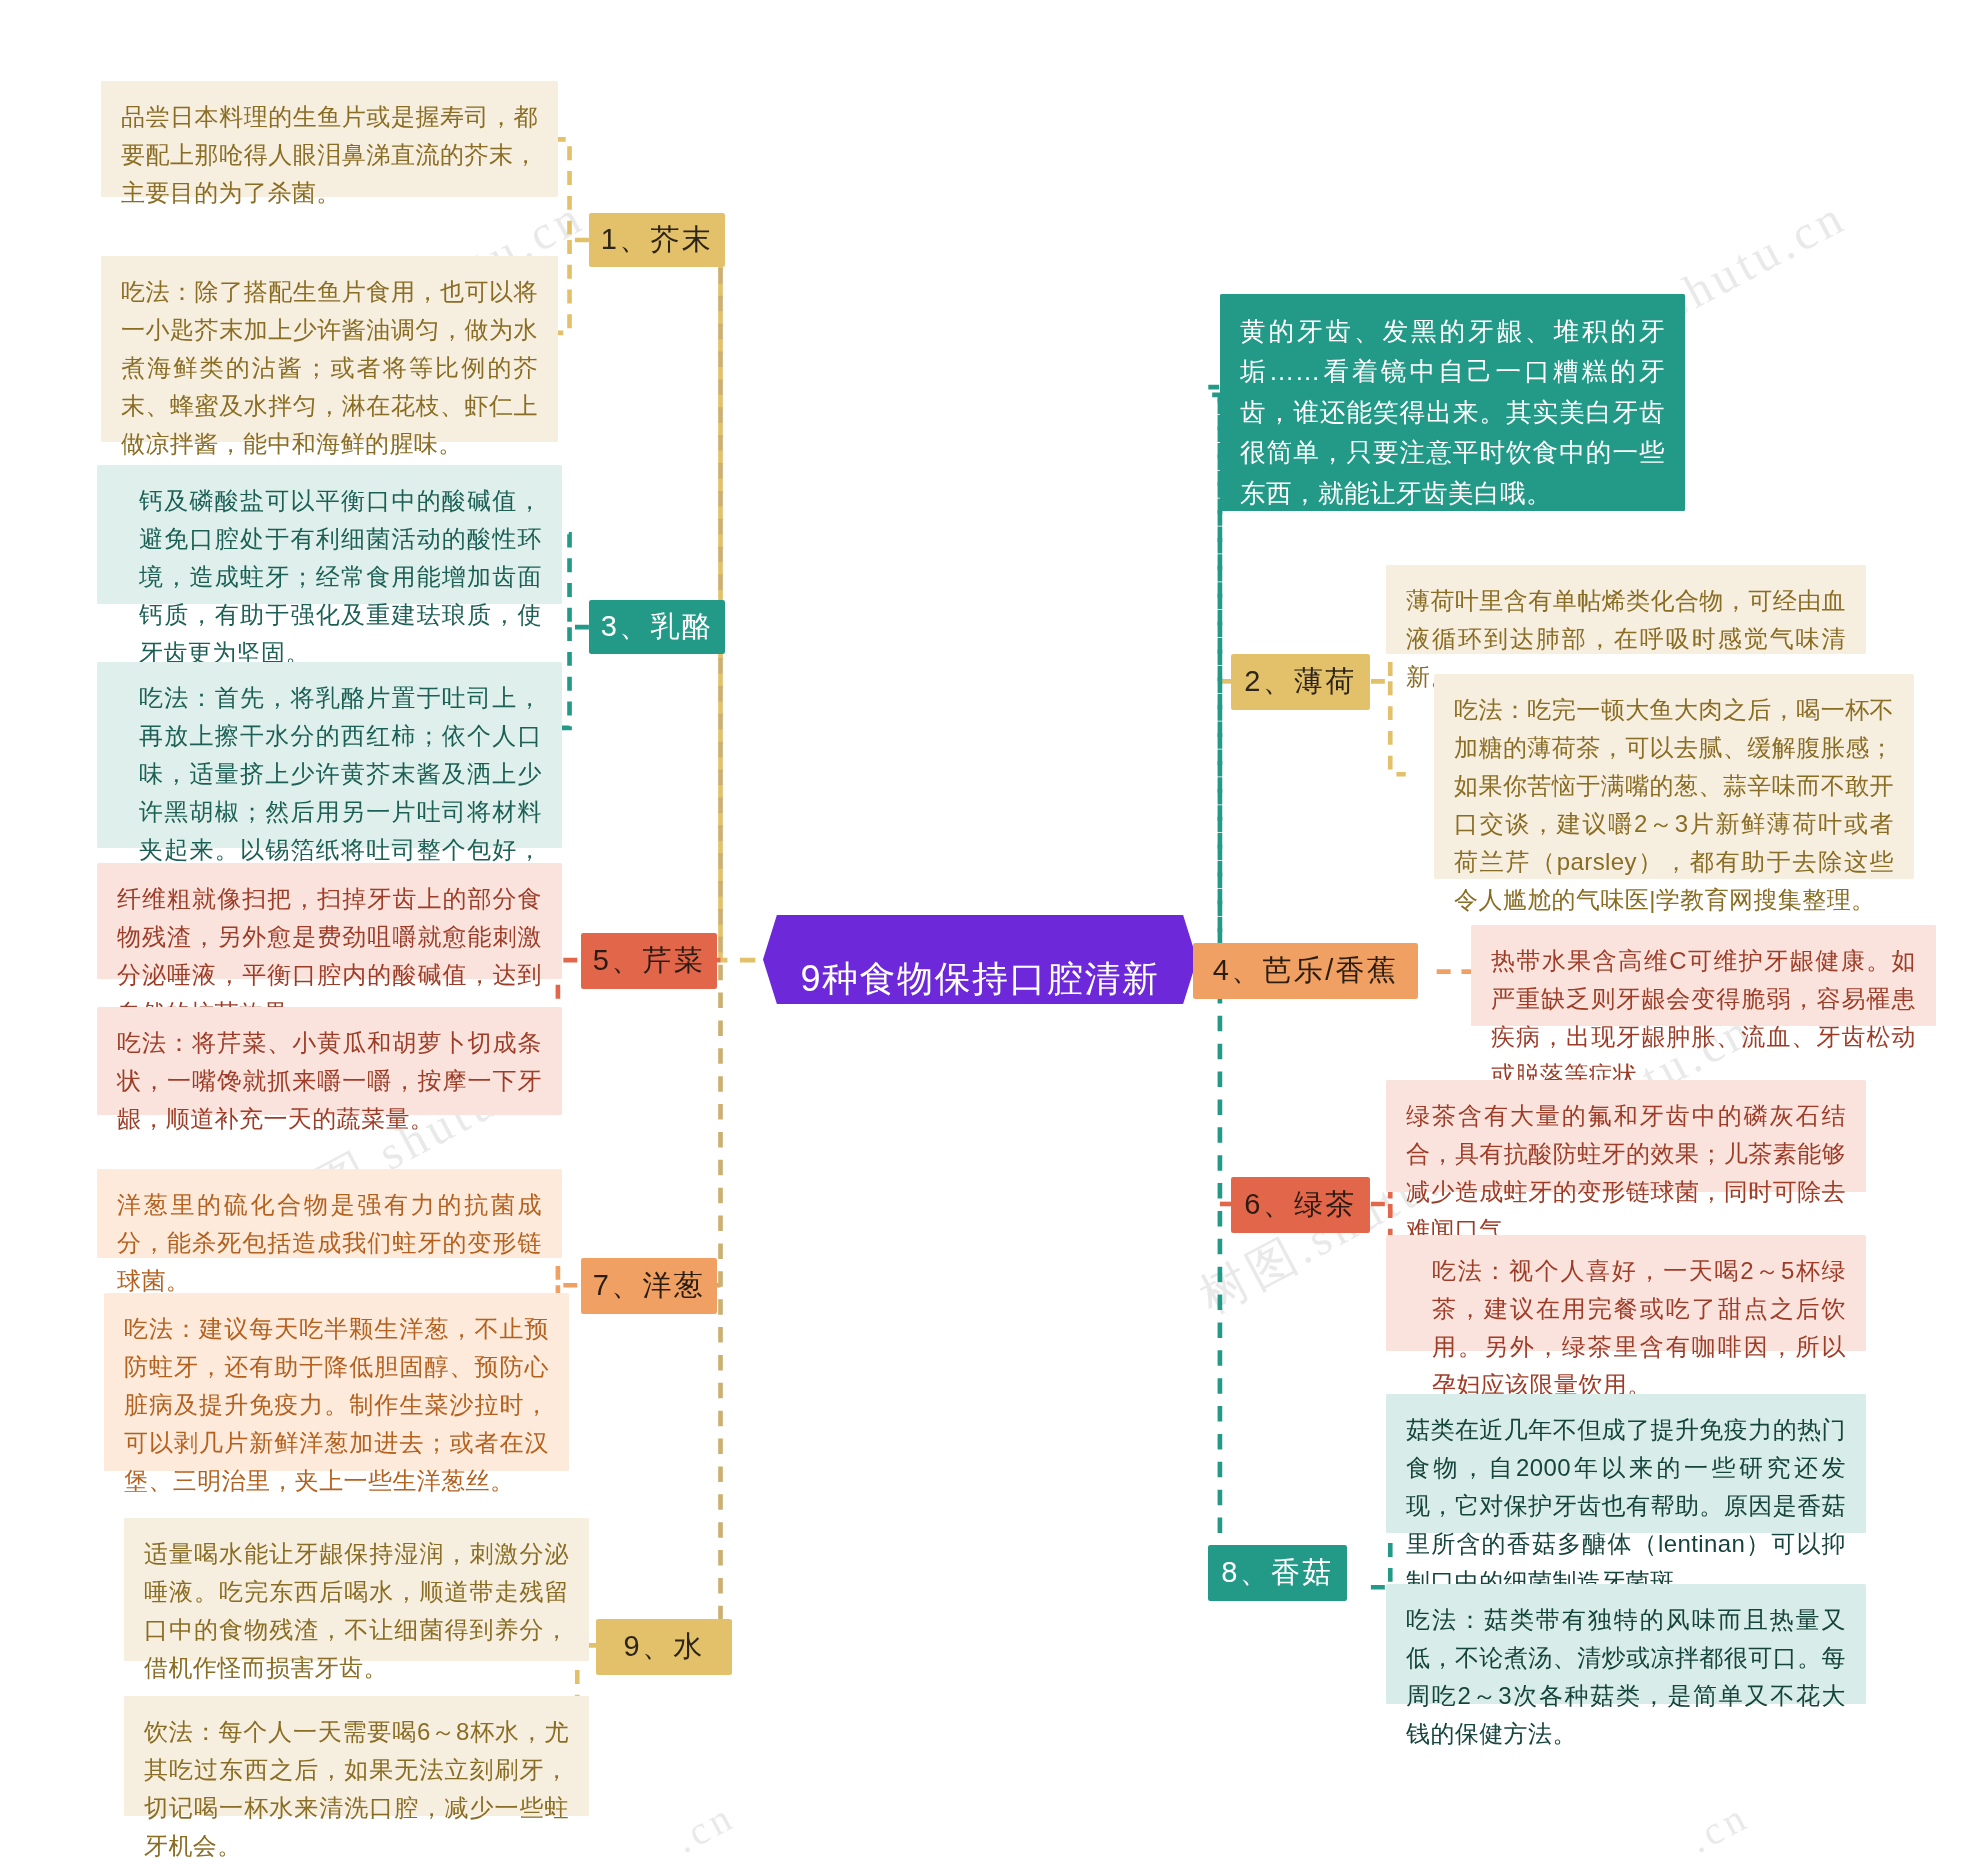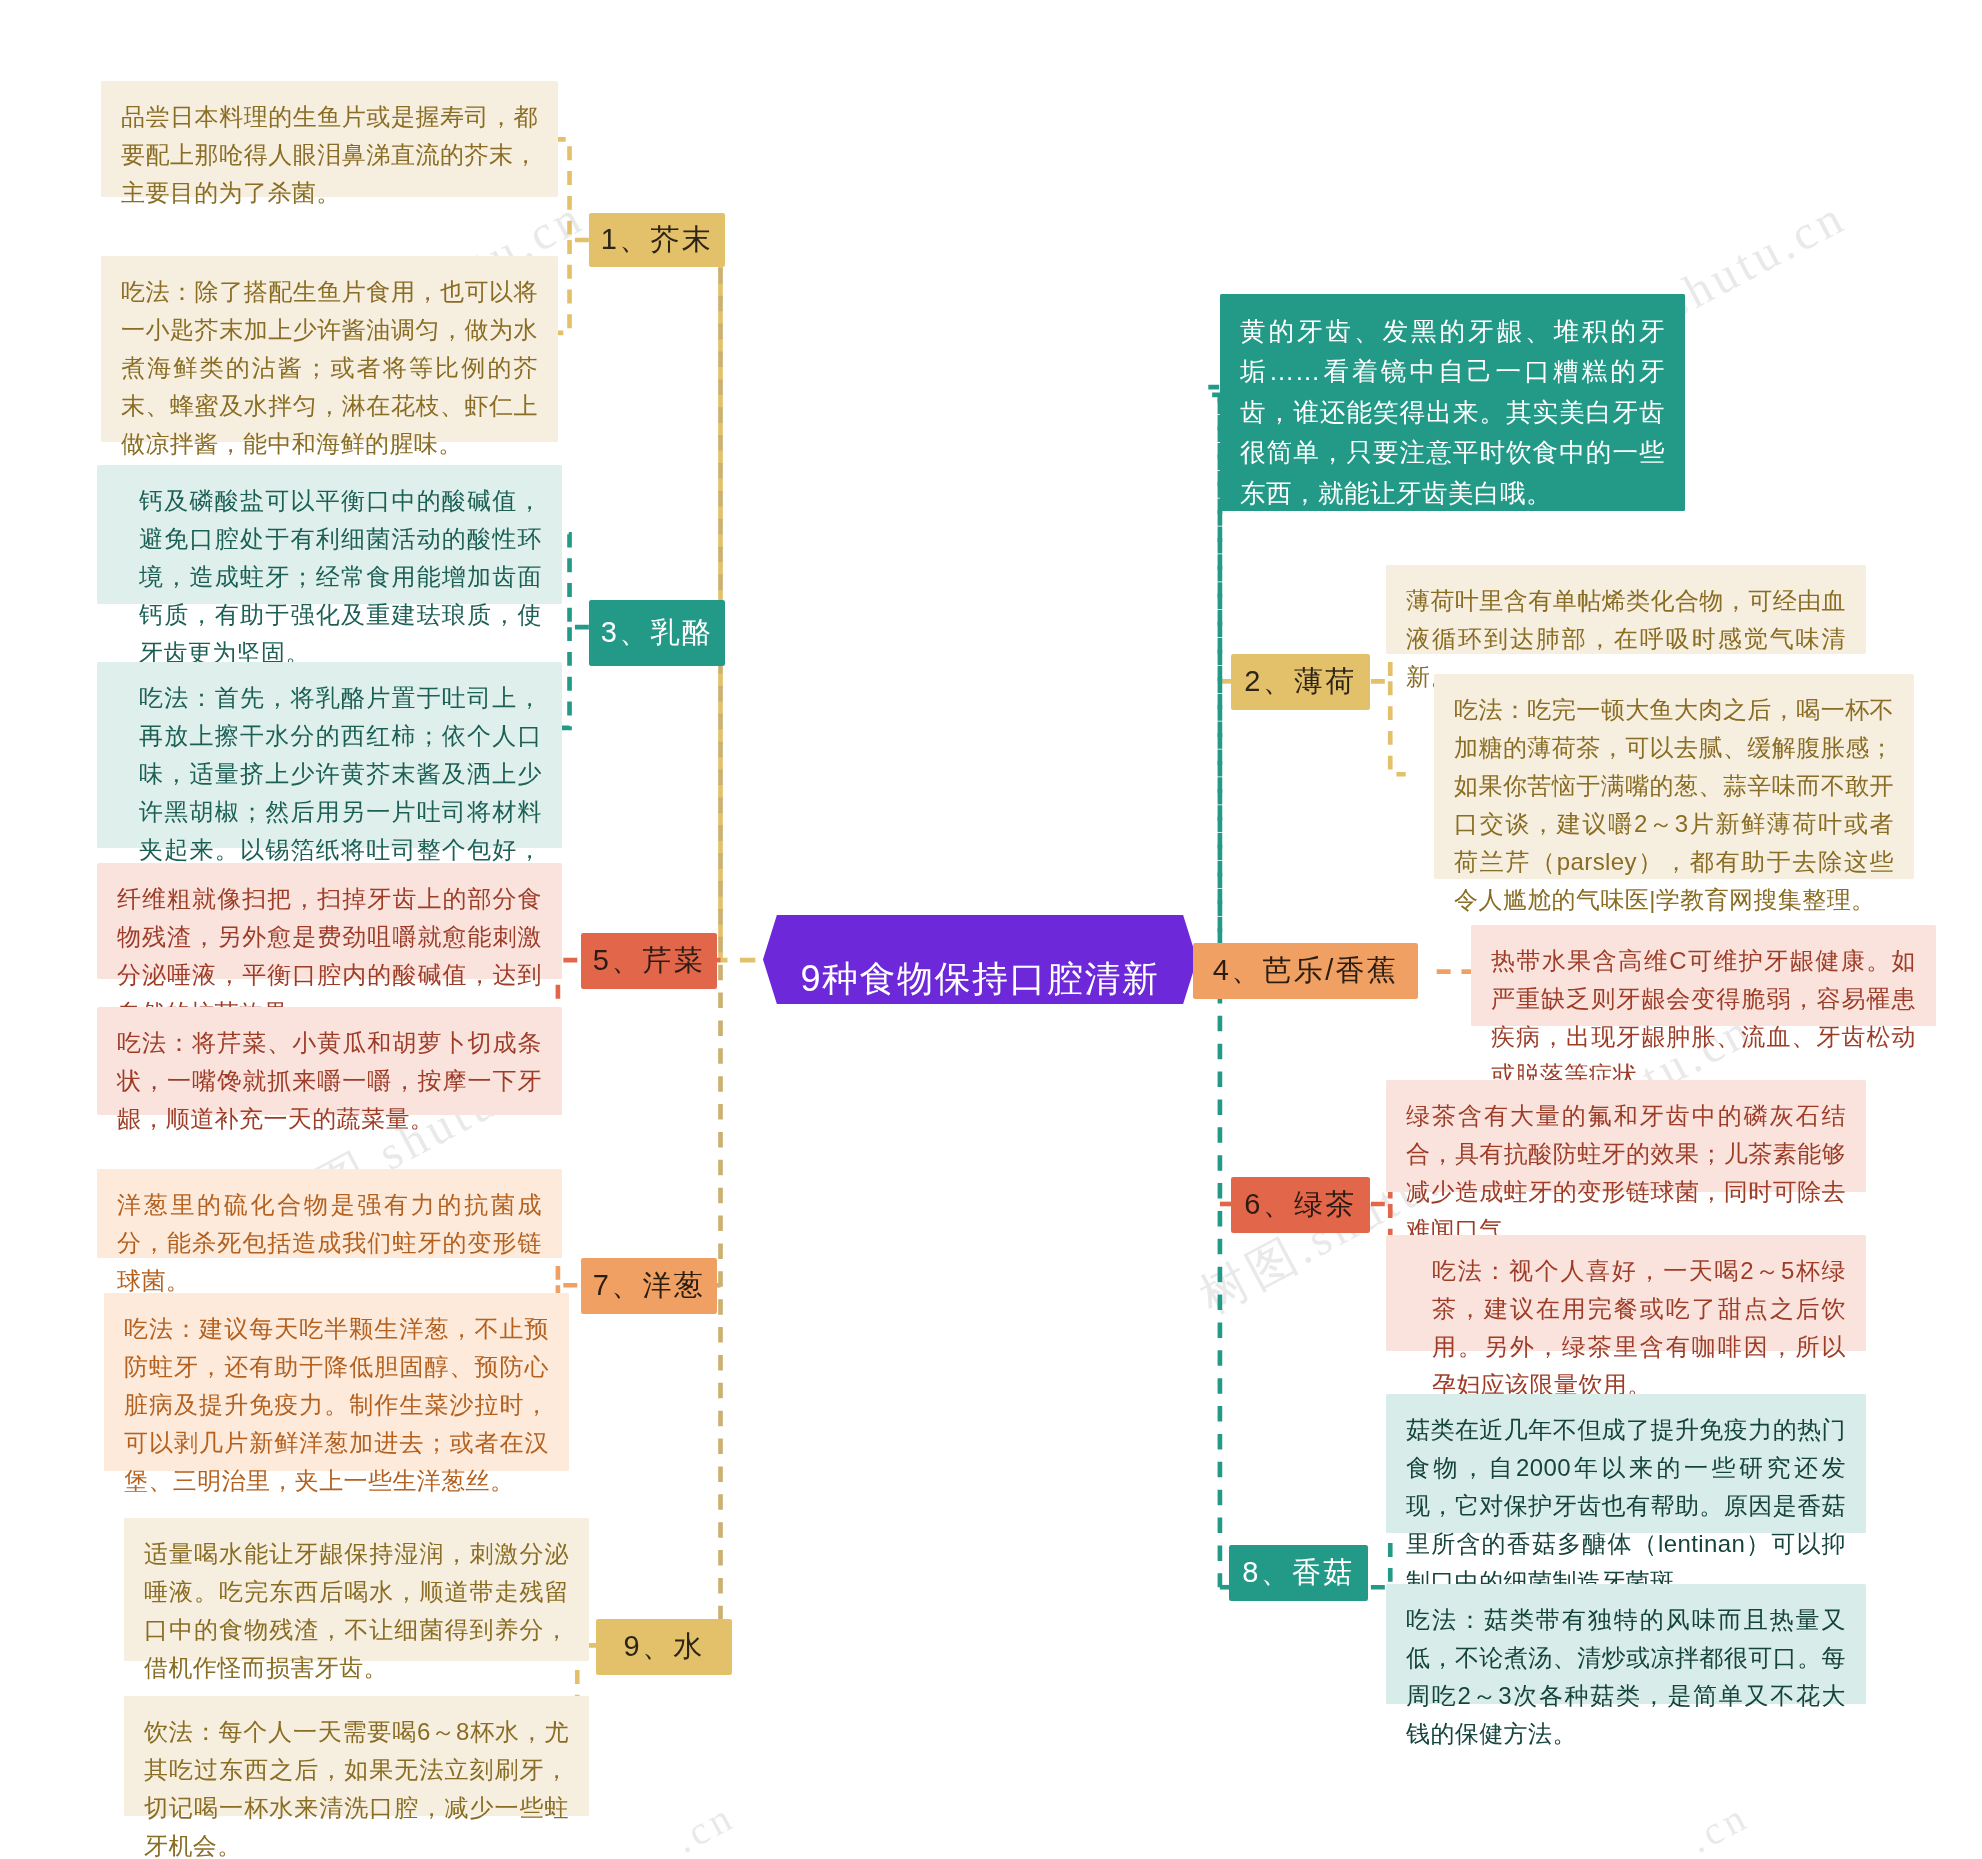--- a/index.html
+++ b/index.html
@@ -149,21 +149,21 @@
   <div class="node c-mustard-fill" style="left:589px;top:213px;width:136px;height:54px;">
     <span>1、芥末</span>
   </div>
 
   <div class="tbox c-teal-soft" style="left:97px;top:465px;width:465px;height:139px;">
     <span>钙及磷酸盐可以平衡口中的酸碱值，避免口腔处于有利细菌活动的酸性环境，造成蛀牙；经常食用能增加齿面钙质，有助于强化及重建珐琅质，使牙齿更为坚固。</span>
   </div>
   <div class="tbox c-teal-soft" style="left:97px;top:662px;width:465px;height:186px;">
     <span>吃法：首先，将乳酪片置于吐司上，再放上擦干水分的西红柿；依个人口味，适量挤上少许黄芥末酱及洒上少许黑胡椒；然后用另一片吐司将材料夹起来。以锡箔纸将吐司整个包好，放进预热的烤箱，烤8～10分钟即可。</span>
   </div>
-  <div class="node c-teal-fill" style="left:589px;top:600px;width:136px;height:66px;">
+  <div class="node c-teal-fill" style="left:589px;top:600px;width:136px;height:54px;">
     <span>3、乳酪</span>
   </div>
 
   <div class="tbox c-rose-soft" style="left:97px;top:863px;width:465px;height:116px;">
     <span>纤维粗就像扫把，扫掉牙齿上的部分食物残渣，另外愈是费劲咀嚼就愈能刺激分泌唾液，平衡口腔内的酸碱值，达到自然的抗菌效果。</span>
   </div>
   <div class="tbox c-rose-soft" style="left:97px;top:1007px;width:465px;height:108px;">
     <span>吃法：将芹菜、小黄瓜和胡萝卜切成条状，一嘴馋就抓来嚼一嚼，按摩一下牙龈，顺道补充一天的蔬菜量。</span>
   </div>
   <div class="node c-red-fill" style="left:581px;top:933px;width:136px;height:56px;">
@@ -216,18 +216,18 @@
   <div class="node c-red-fill" style="left:1231px;top:1177px;width:139px;height:56px;">
     <span>6、绿茶</span>
   </div>
 
   <div class="tbox c-teal-soft2" style="left:1386px;top:1394px;width:480px;height:139px;">
     <span>菇类在近几年不但成了提升免疫力的热门食物，自2000年以来的一些研究还发现，它对保护牙齿也有帮助。原因是香菇里所含的香菇多醣体（lentinan）可以抑制口中的细菌制造牙菌斑。</span>
   </div>
   <div class="tbox c-teal-soft2" style="left:1386px;top:1584px;width:480px;height:120px;">
     <span>吃法：菇类带有独特的风味而且热量又低，不论煮汤、清炒或凉拌都很可口。每周吃2～3次各种菇类，是简单又不花大钱的保健方法。</span>
   </div>
-  <div class="node c-teal-fill" style="left:1208px;top:1545px;width:139px;height:56px;margin-left:21px;">
+  <div class="node c-teal-fill" style="left:1208px;top:1545px;width:139px;height:56px;">
     <span>8、香菇</span>
   </div>
 
 </div>
 
 
 </body></html>

